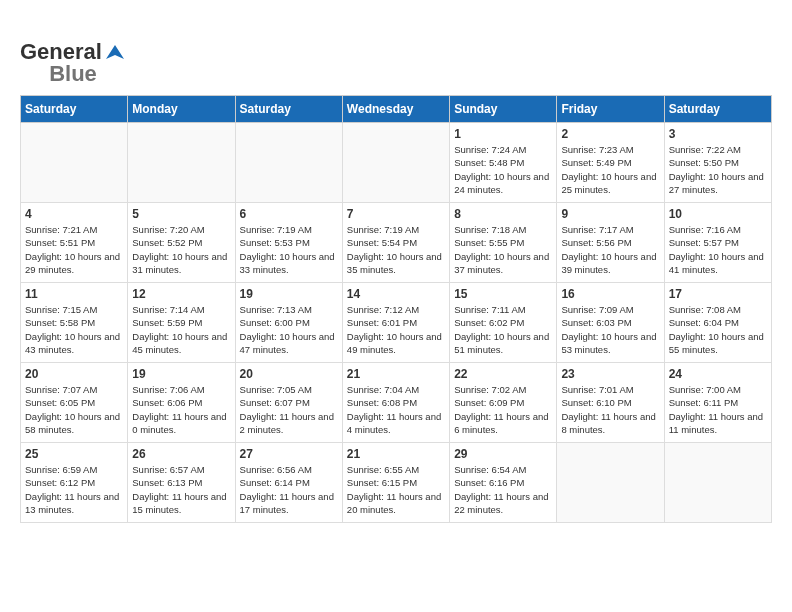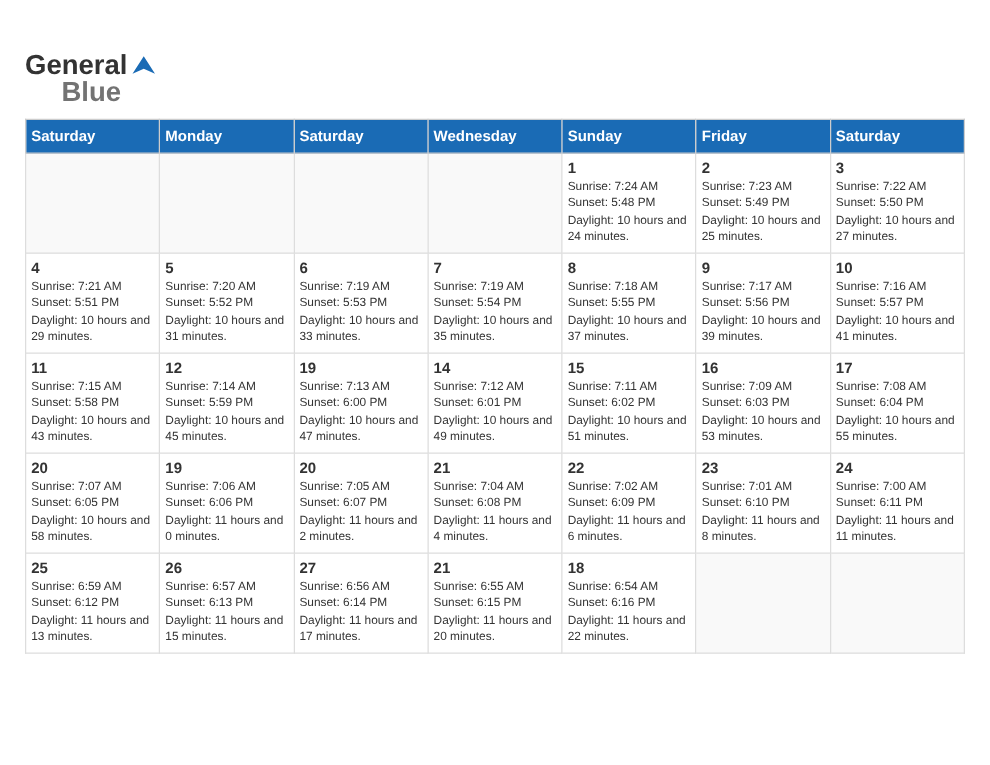--- a/index.html
+++ b/index.html
@@ -236,20 +236,20 @@
         </td>
         <td>
           <span class="day-num">27</span>
           <div class="day-info">Sunrise: 6:56 AM<br>Sunset: 6:14 PM<br>Daylight: 11 hours and 17 minutes.</div>
         </td>
         <td>
           <span class="day-num">21</span>
           <div class="day-info">Sunrise: 6:55 AM<br>Sunset: 6:15 PM<br>Daylight: 11 hours and 20 minutes.</div>
         </td>
         <td>
-          <span class="day-num">18</span>
+          <span class="day-num">29</span>
           <div class="day-info">Sunrise: 6:54 AM<br>Sunset: 6:16 PM<br>Daylight: 11 hours and 22 minutes.</div>
         </td>
         <td class="empty"></td>
         <td class="empty"></td>
       </tr>
     </tbody>
 </table>
 
 </body></html>

